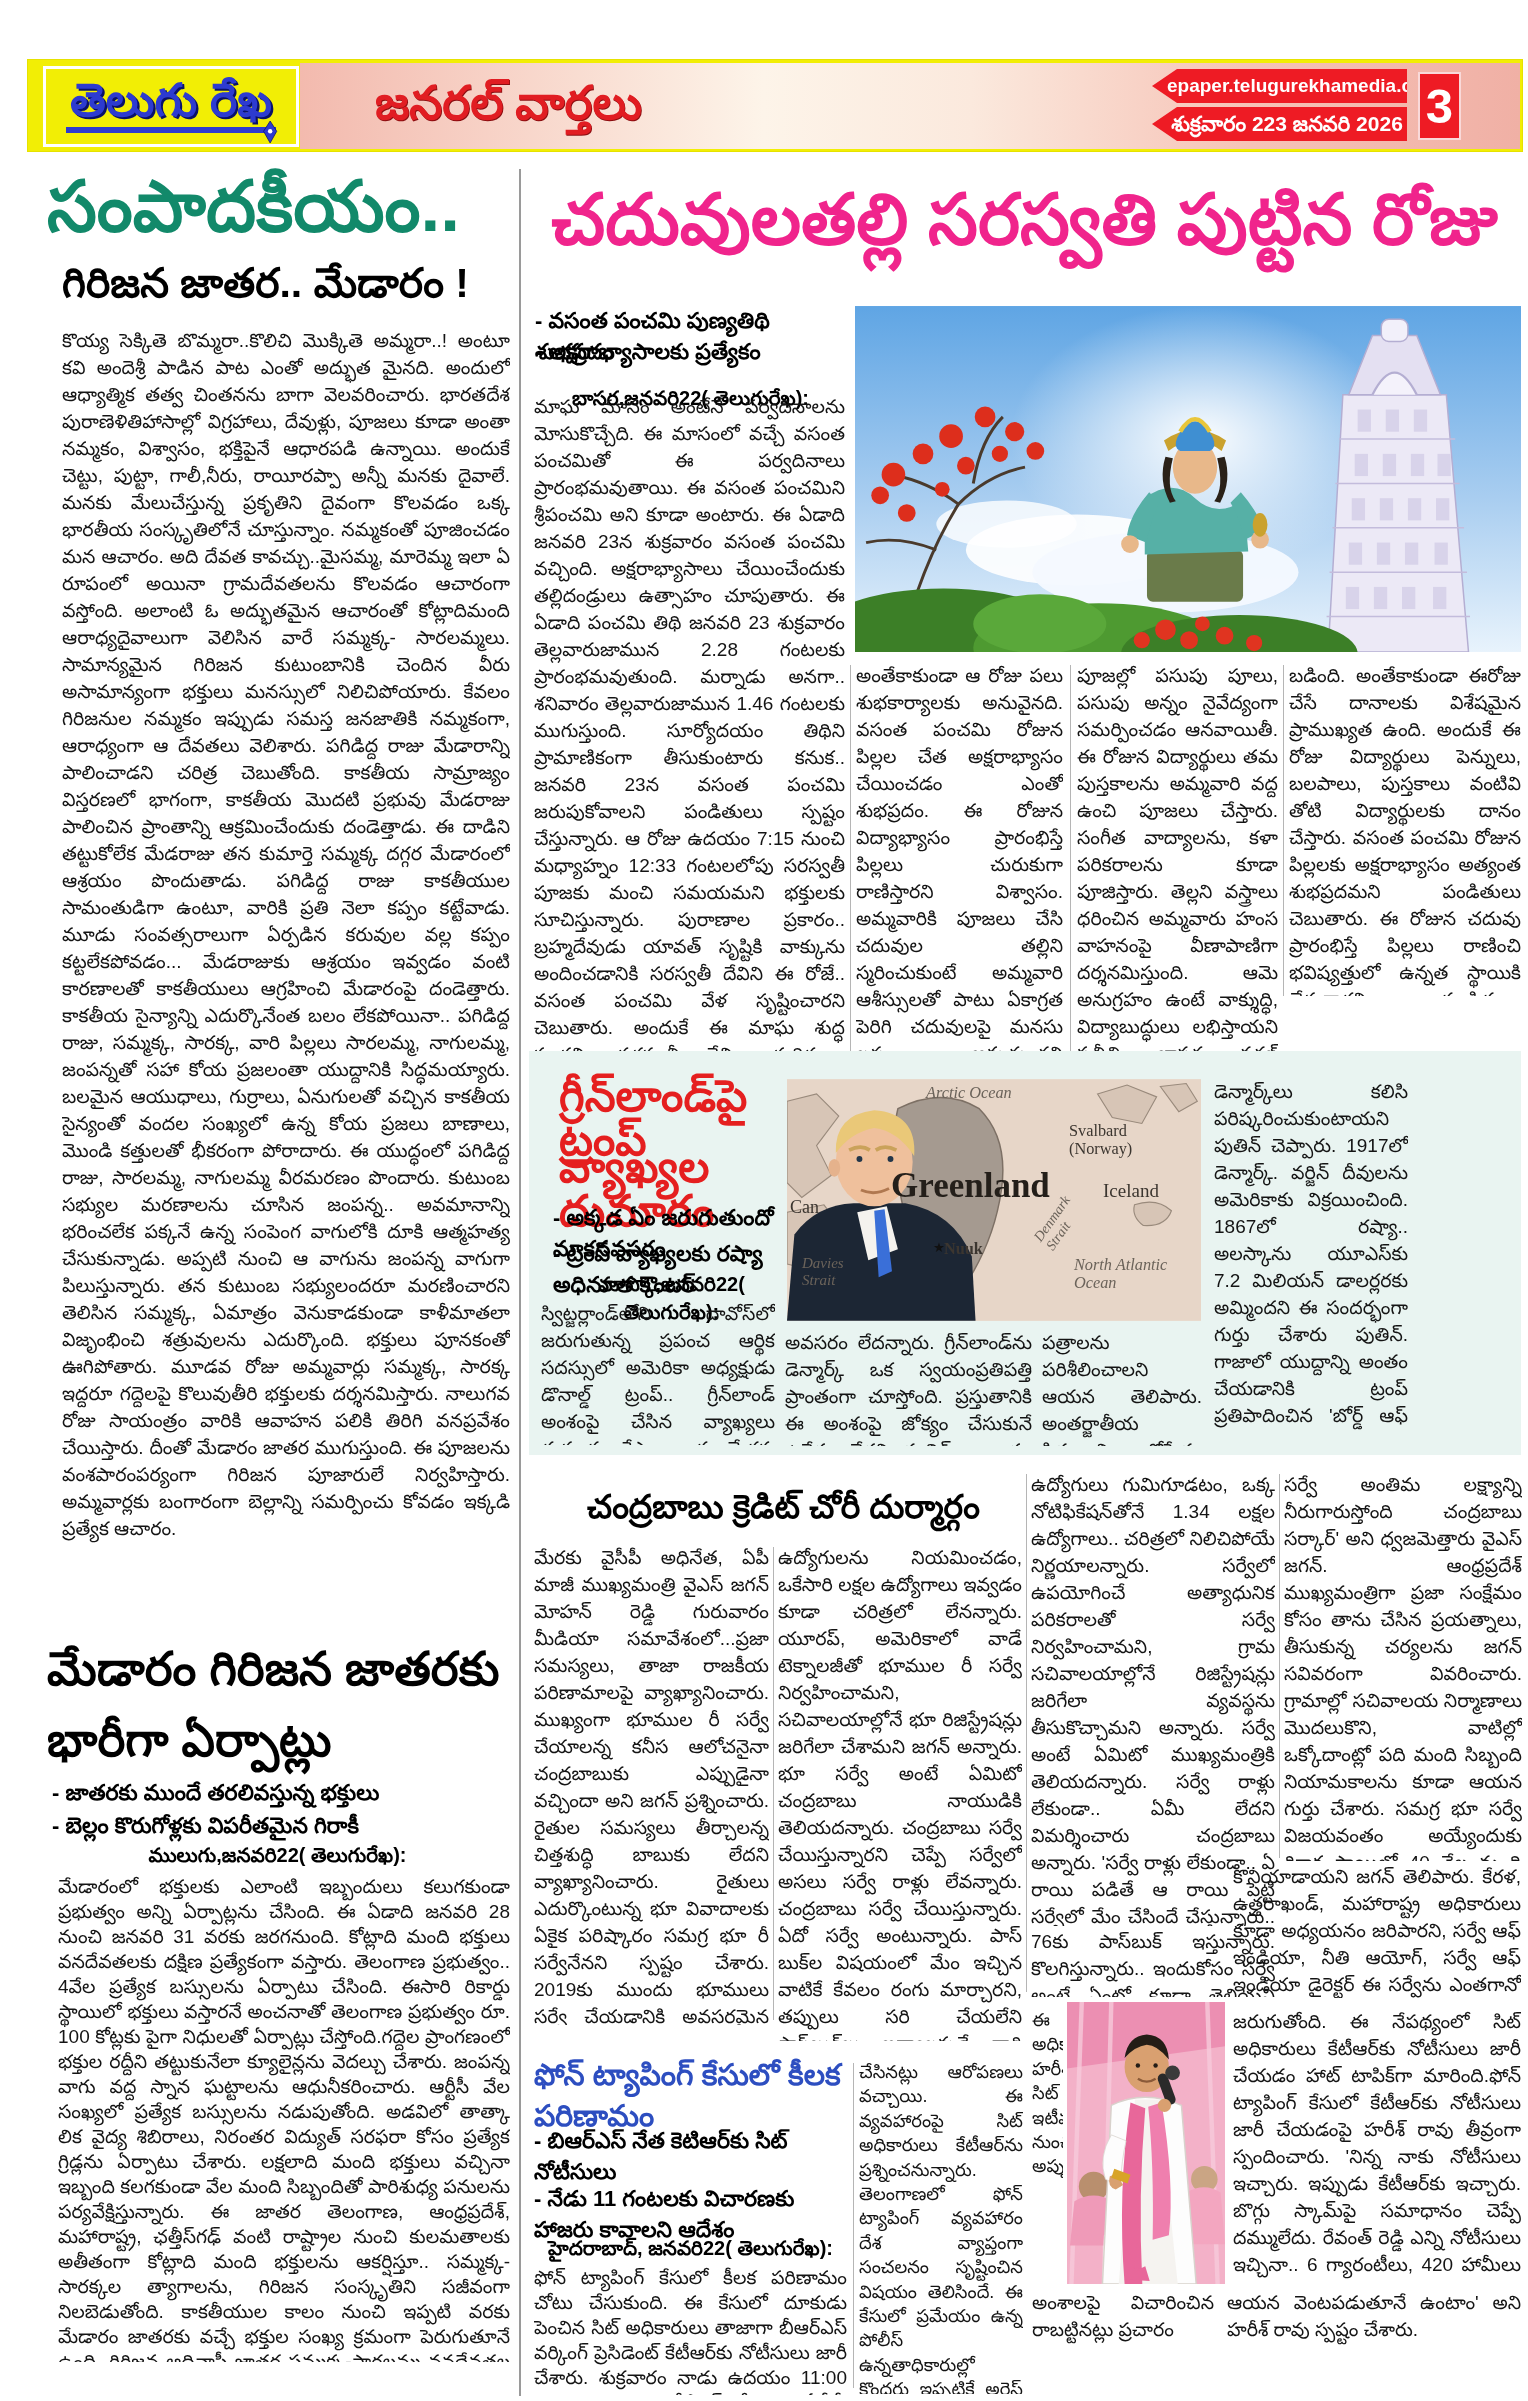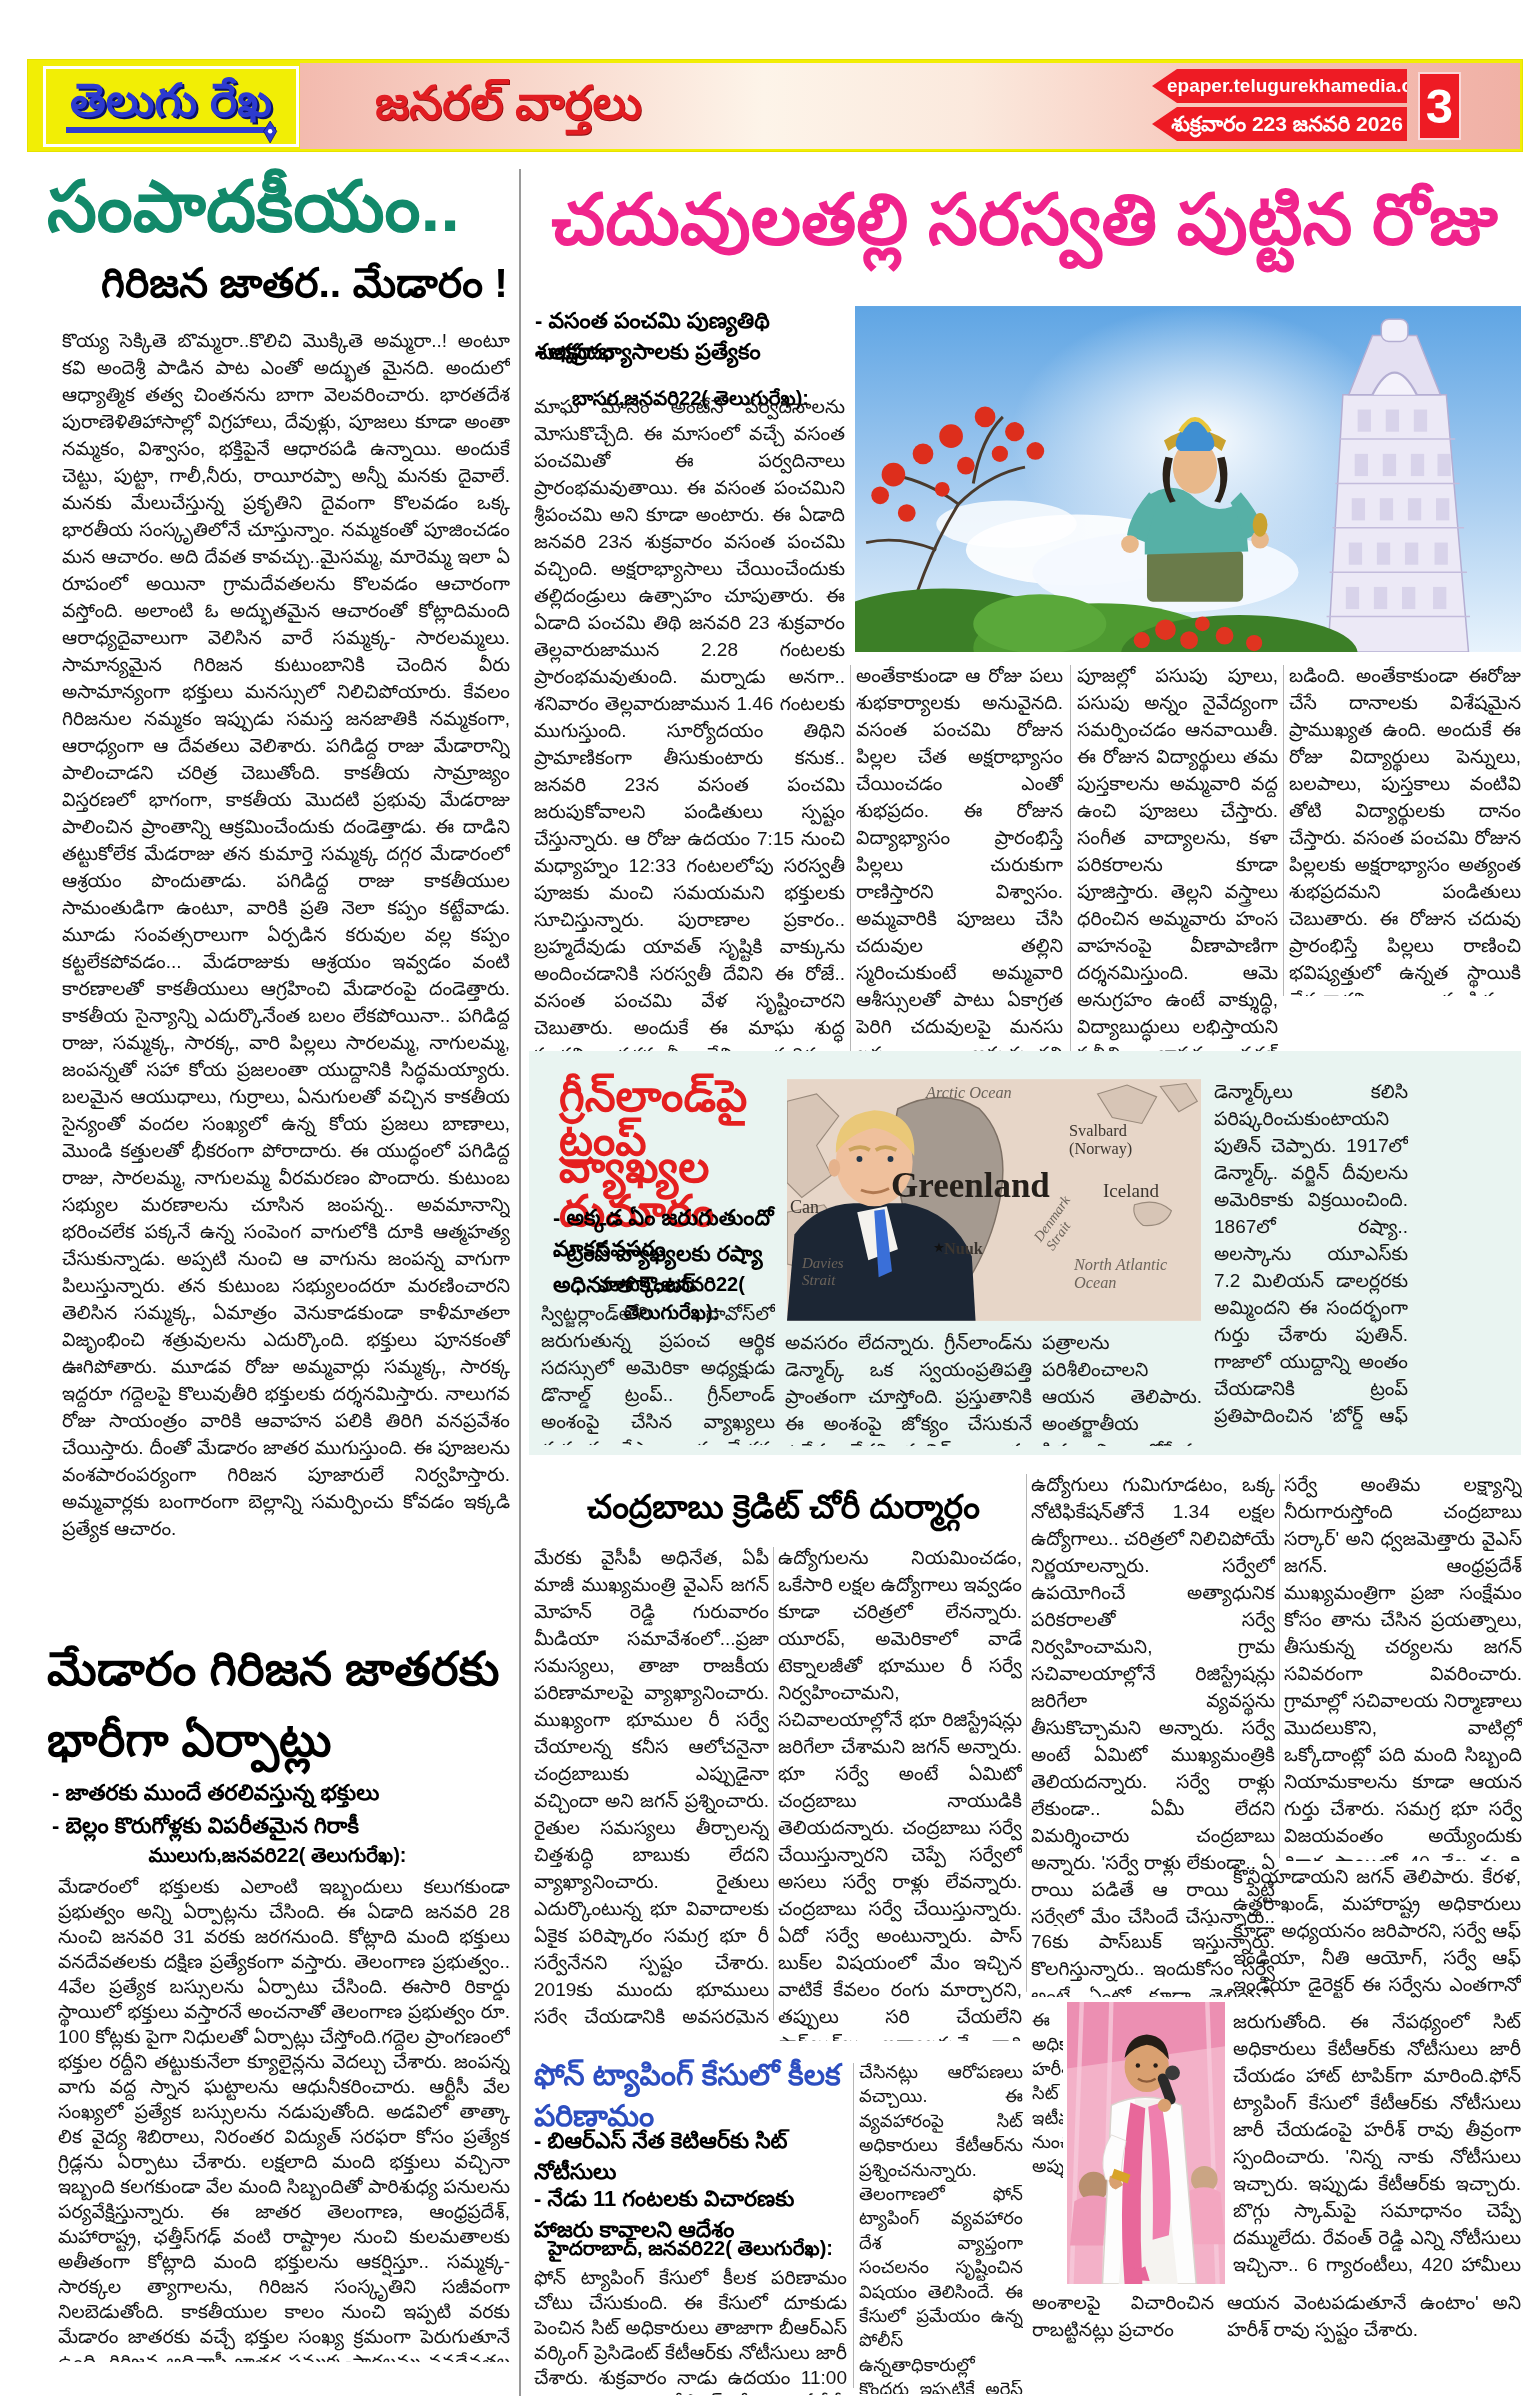--- a/index.html
+++ b/index.html
@@ -53,21 +53,21 @@
     <div class="abs" style="left:1124px;top:9px;width:255px;height:74px;">
       <div class="badge-bar" style="position:absolute;top:0;left:0;width:100%;height:34px;font-size:19px;line-height:34px;padding-left:15px;box-sizing:border-box;">epaper.telugurekhamedia.com</div>
       <div class="badge-bar" style="position:absolute;top:38px;left:0;width:100%;height:34px;font-size:21px;line-height:34px;padding-left:15px;box-sizing:border-box;">శుక్రవారం 223 జనవరి 2026</div>
     </div>
     <div class="abs pagenum-box" style="left:1390px;top:12px;width:43px;height:68px;font-size:49px;line-height:65px;">3</div>
   </div>
 
   <div class="abs rule-v" style="left:519px;top:169px;height:2227px;"></div>
 
   <div class="abs ed-kicker" style="left:47px;top:170px;width:461px;">సంపాదకీయం..</div>
-  <div class="abs ed-title" style="left:47px;top:260px;width:461px;text-align:right;">గిరిజన జాతర.. మేడారం !</div>
+  <div class="abs ed-title" style="left:62px;top:260px;width:461px;">గిరిజన జాతర.. మేడారం !</div>
   <div class="abs bt" style="left:62px;top:327px;width:448px;height:1298px;line-height:27px;">కొయ్య సెక్కితె బొమ్మరా..కొలిచి మొక్కితె అమ్మరా..! అంటూ కవి అందెశ్రీ పాడిన పాట ఎంతో అద్భుత మైనది. అందులో ఆధ్యాత్మిక తత్వ చింతనను బాగా వెలవరించారు. భారతదేశ పురాణెళితిహాసాల్లో విగ్రహాలు, దేవుళ్లు, పూజలు కూడా అంతా నమ్మకం, విశ్వాసం, భక్తిపైనే ఆధారపడి ఉన్నాయి. అందుకే చెట్టు, పుట్టా, గాలీ,నీరు, రాయీరప్పా అన్నీ మనకు దైవాలే. మనకు మేలుచేస్తున్న ప్రకృతిని దైవంగా కొలవడం ఒక్క భారతీయ సంస్కృతిలోనే చూస్తున్నాం. నమ్మకంతో పూజించడం మన ఆచారం. అది దేవత కావచ్చు..మైసమ్మ, మారెమ్మ ఇలా ఏ రూపంలో అయినా గ్రామదేవతలను కొలవడం ఆచారంగా వస్తోంది. అలాంటి ఓ అద్భుతమైన ఆచారంతో కోట్లాదిమంది ఆరాధ్యదైవాలుగా వెలిసిన వారే సమ్మక్క- సారలమ్మలు. సామాన్యమైన గిరిజన కుటుంబానికి చెందిన వీరు అసామాన్యంగా భక్తులు మనస్సులో నిలిచిపోయారు. కేవలం గిరిజనుల నమ్మకం ఇప్పుడు సమస్త జనజాతికి నమ్మకంగా, ఆరాధ్యంగా ఆ దేవతలు వెలిశారు. పగిడిద్ద రాజు మేడారాన్ని పాలించాడని చరిత్ర చెబుతోంది. కాకతీయ సామ్రాజ్యం విస్తరణలో భాగంగా, కాకతీయ మొదటి ప్రభువు మేడరాజు పాలించిన ప్రాంతాన్ని ఆక్రమించేందుకు దండెత్తాడు. ఈ దాడిని తట్టుకోలేక మేడరాజు తన కుమార్తె సమ్మక్క దగ్గర మేడారంలో ఆశ్రయం పొందుతాడు. పగిడిద్ద రాజు కాకతీయుల సామంతుడిగా ఉంటూ, వారికి ప్రతి నెలా కప్పం కట్టేవాడు. మూడు సంవత్సరాలుగా ఏర్పడిన కరువుల వల్ల కప్పం కట్టలేకపోవడం... మేడరాజుకు ఆశ్రయం ఇవ్వడం వంటి కారణాలతో కాకతీయులు ఆగ్రహించి మేడారంపై దండెత్తారు. కాకతీయ సైన్యాన్ని ఎదుర్కొనేంత బలం లేకపోయినా.. పగిడిద్ద రాజు, సమ్మక్క, సారక్క, వారి పిల్లలు సారలమ్మ, నాగులమ్మ, జంపన్నతో సహా కోయ ప్రజలంతా యుద్దానికి సిద్ధమయ్యారు. బలమైన ఆయుధాలు, గుర్రాలు, ఏనుగులతో వచ్చిన కాకతీయ సైన్యంతో వందల సంఖ్యలో ఉన్న కోయ ప్రజలు బాణాలు, మొండి కత్తులతో భీకరంగా పోరాదారు. ఈ యుద్ధంలో పగిడిద్ద రాజు, సారలమ్మ, నాగులమ్మ వీరమరణం పొందారు. కుటుంబ సభ్యుల మరణాలను చూసిన జంపన్న.. అవమానాన్ని భరించలేక పక్కనే ఉన్న సంపెంగ వాగులోకి దూకి ఆత్మహత్య చేసుకున్నాడు. అప్పటి నుంచి ఆ వాగును జంపన్న వాగుగా పిలుస్తున్నారు. తన కుటుంబ సభ్యులందరూ మరణించారని తెలిసిన సమ్మక్క, ఏమాత్రం వెనుకాడకుండా కాళీమాతలా విజృంభించి శత్రువులను ఎదుర్కొంది. భక్తులు పూనకంతో ఊగిపోతారు. మూడవ రోజు అమ్మవార్లు సమ్మక్క, సారక్క ఇద్దరూ గద్దెలపై కొలువుతీరి భక్తులకు దర్శనమిస్తారు. నాలుగవ రోజు సాయంత్రం వారికి ఆవాహన పలికి తిరిగి వనప్రవేశం చేయిస్తారు. దీంతో మేడారం జాతర ముగుస్తుంది. ఈ పూజలను వంశపారంపర్యంగా గిరిజన పూజారులే నిర్వహిస్తారు. అమ్మవార్లకు బంగారంగా బెల్లాన్ని సమర్పించు కోవడం ఇక్కడి ప్రత్యేక ఆచారం.</div>
 
   <div class="abs med-head" style="left:47px;top:1634px;width:461px;">మేడారం గిరిజన జాతరకు భారీగా ఏర్పాట్లు</div>
   <div class="abs subhead" style="left:52px;top:1780px;width:451px;">- జాతరకు ముందే తరలివస్తున్న భక్తులు</div>
   <div class="abs subhead" style="left:52px;top:1813px;width:451px;">- బెల్లం కొరుగోళ్లకు విపరీతమైన గిరాకీ</div>
   <div class="abs dateline" style="left:47px;top:1844px;width:461px;">ములుగు,జనవరి22( తెలుగురేఖ):</div>
   <div class="abs bt" style="left:58px;top:1874px;width:452px;height:488px;line-height:25px;">మేడారంలో భక్తులకు ఎలాంటి ఇబ్బందులు కలుగకుండా ప్రభుత్వం అన్ని ఏర్పాట్లను చేసింది. ఈ ఏడాది జనవరి 28 నుంచి జనవరి 31 వరకు జరగనుంది. కోట్లాది మంది భక్తులు వనదేవతలకు దక్షిణ ప్రత్యేకంగా వస్తారు. తెలంగాణ ప్రభుత్వం.. 4వేల ప్రత్యేక బస్సులను ఏర్పాటు చేసింది. ఈసారి రికార్డు స్థాయిలో భక్తులు వస్తారనే అంచనాతో తెలంగాణ ప్రభుత్వం రూ. 100 కోట్లకు పైగా నిధులతో ఏర్పాట్లు చేస్తోంది.గద్దెల ప్రాంగణంలో భక్తుల రద్దీని తట్టుకునేలా క్యూలైన్లను వెదల్చు చేశారు. జంపన్న వాగు వద్ద స్నాన ఘట్టాలను ఆధునీకరించారు. ఆర్టీసీ వేల సంఖ్యలో ప్రత్యేక బస్సులను నడుపుతోంది. అడవిలో తాత్కా లిక వైద్య శిబిరాలు, నిరంతర విద్యుత్ సరఫరా కోసం ప్రత్యేక గ్రిడ్లను ఏర్పాటు చేశారు. లక్షలాది మంది భక్తులు వచ్చినా ఇబ్బంది కలగకుండా వేల మంది సిబ్బందితో పారిశుధ్య పనులను పర్యవేక్షిస్తున్నారు. ఈ జాతర తెలంగాణ, ఆంధ్రప్రదేశ్, మహారాష్ట్ర, ఛత్తీస్‌గఢ్ వంటి రాష్ట్రాల నుంచి కులమతాలకు అతీతంగా కోట్లాది మంది భక్తులను ఆకర్షిస్తూ.. సమ్మక్క-సారక్కల త్యాగాలను, గిరిజన సంస్కృతిని సజీవంగా నిలబెడుతోంది. కాకతీయుల కాలం నుంచి ఇప్పటి వరకు మేడారం జాతరకు వచ్చే భక్తుల సంఖ్య క్రమంగా పెరుగుతూనే ఉంది. గిరిజన ఆదివాసీ జాతర సమ్మక్క-సారలమ్మ వనదేవతల జాతరకు అన్నీ సిద్ధమవుతున్నాయి. జాతర సమయం సమీపిస్తున్నకొద్దీ అధికార యంత్రాంగం భక్తులకు కావాల్సిన ఏర్పాట్లను ముమ్మరం చేసింది. రెండేళ్లకోసారి నిర్వహించే జాతర వేడుకలు మాఘశుద్ధ పౌర్ణమికి ముందు నాలుగురోజులపాటు సమ్మక్క-సారలమ్మ జాతరను భక్తులు కోలాహలంగా జరుపుకుంటారు. పేరుకే గిరిజన జాతర అయినప్పటికీ అన్నివర్గాలకు చెందిన భక్తులు భక్తిశ్రద్ధలతో వనదేవతలకు పూజలు చేస్తారు.ఈనెల 28నుంచి సమ్మక్క-సారలమ్మ జాతర సందర్భంగా తల్లులను దర్శించి మొక్కులు చెల్లించడానికి భక్తజనం సిద్ధమవుతున్నారు. వనదేవతలకు బెల్లం కొనుగోలు చేసి భక్తులు పంచిపెడుతున్నారు. దీంతో బెల్లందుకాణాల వద్ద సందడి వాతావరణం నెలకొంది. మార్కెట్లో 10కిలోల బెల్లంముద్దలు రూ.50 కిలో అయితే రూ.55వరకు అమ్మకాలు కొనసాగుతున్నాయి. దీంతో బెల్లం అమ్మకాలకు గిరాకీ పెరిగింది. దీనిని బంగారంగా భావించి అమ్మవార్లకు సమర్పిస్తారు.</div>
 
   <div class="abs main-head" style="left:529px;top:183px;width:991px;">చదువులతల్లి సరస్వతి పుట్టిన రోజు</div>
   <div class="abs subhead" style="left:535px;top:308px;width:318px;">- వసంత పంచమి పుణ్యతిథి శుభప్రదం</div>

